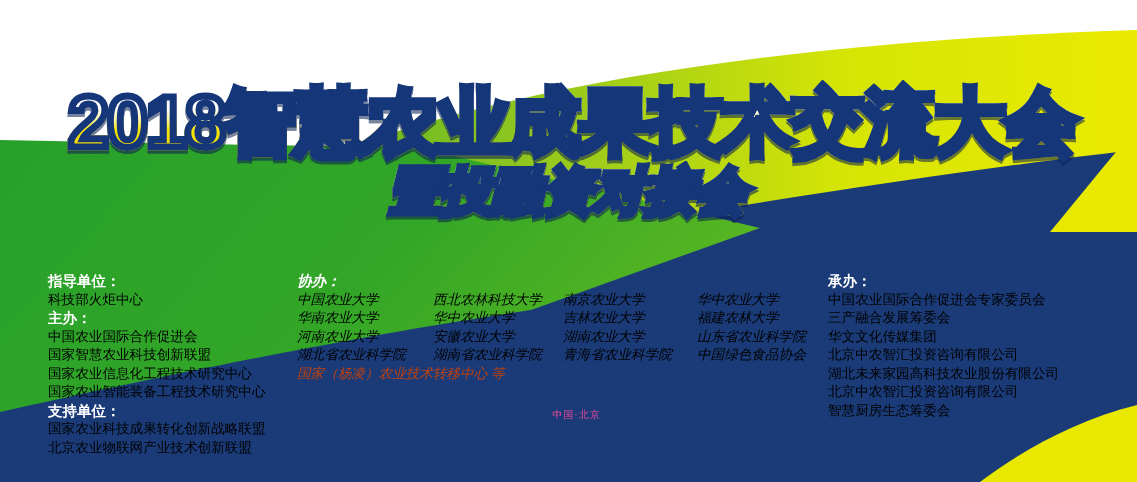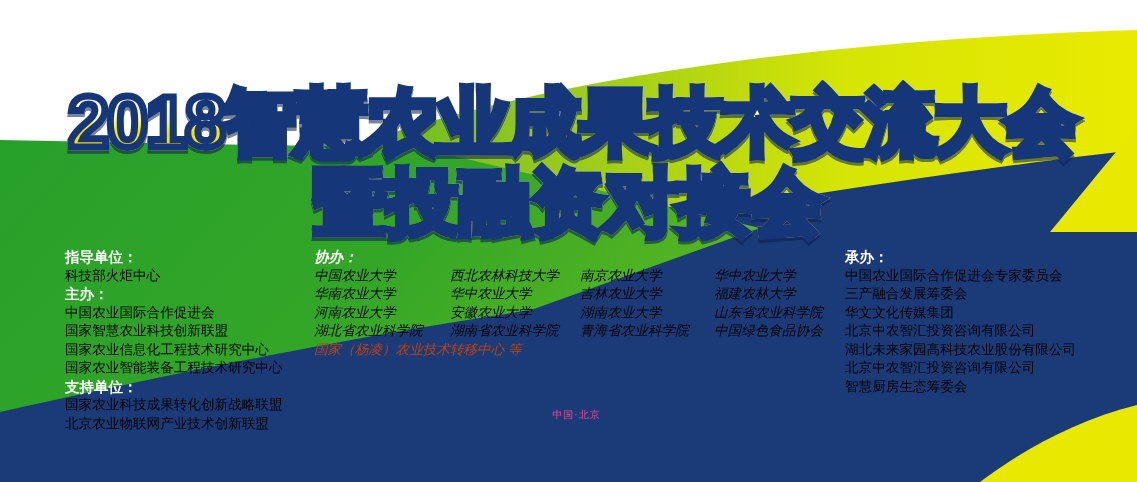--- a/index.html
+++ b/index.html
@@ -53,48 +53,48 @@
        #f6e500 62%, #f2d400 100%);
     -webkit-background-clip: text;
     background-clip: text;
     color: transparent;
     -webkit-text-stroke: 7px #16367a;
     paint-order: stroke fill;
     filter: drop-shadow(0px 3px 0px rgba(10,30,80,0.55));
   }
 
   .sub-title {
-    font-size: 72px;
+    font-size: 50px;
     font-weight: bold;
     line-height: 1.0;
     letter-spacing: 1px;
     white-space: nowrap;
     margin: 1px 0 0 0;
     padding: 0;
     background: linear-gradient(to bottom,
        #ffffff 0%, #ffffff 28%, #fdf7a8 44%,
        #f6e500 60%, #f2d400 100%);
     -webkit-background-clip: text;
     background-clip: text;
     color: transparent;
     -webkit-text-stroke: 7px #16367a;
     paint-order: stroke fill;
     filter: drop-shadow(0px 3px 0px rgba(10,30,80,0.55));
+    font-style: italic;
   }
 
   
   .orgs {
     position: absolute;
-    top: 248px;
+    top: 272px;
     left: 0;
     width: 907px;
     height: 200px;
     z-index: 6;
     color: #ffffff;
-    margin-left: 17px;
   }
 
   .col {
     position: absolute;
     top: 0;
   }
 
   .col-guide   { left: 48px;  width: 250px; }
   .col-coorg   { left: 297px; width: 520px; font-style: italic; }
   .col-host    { left: 828px; width: 300px; }

